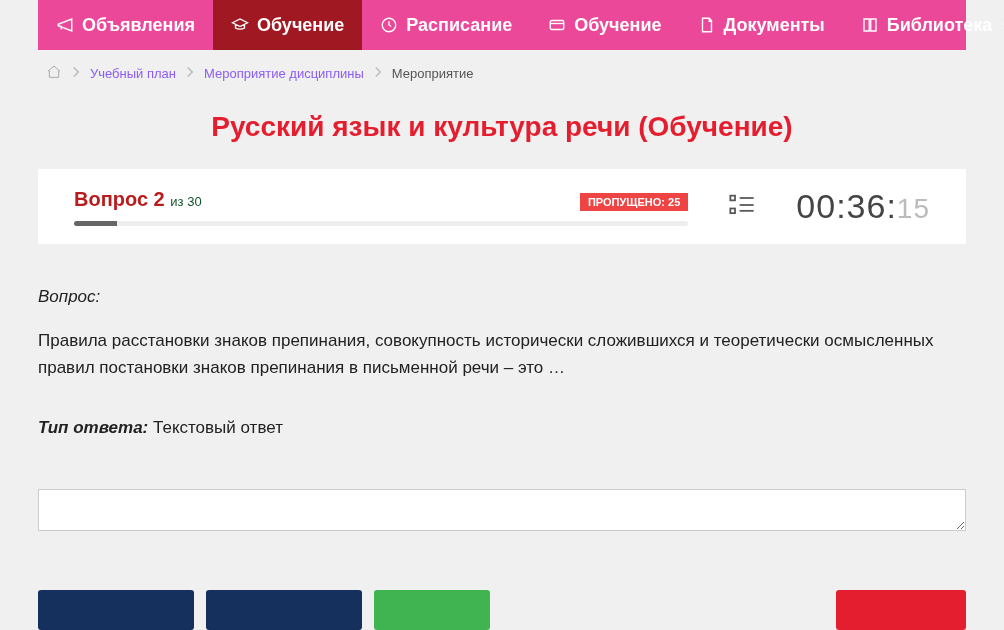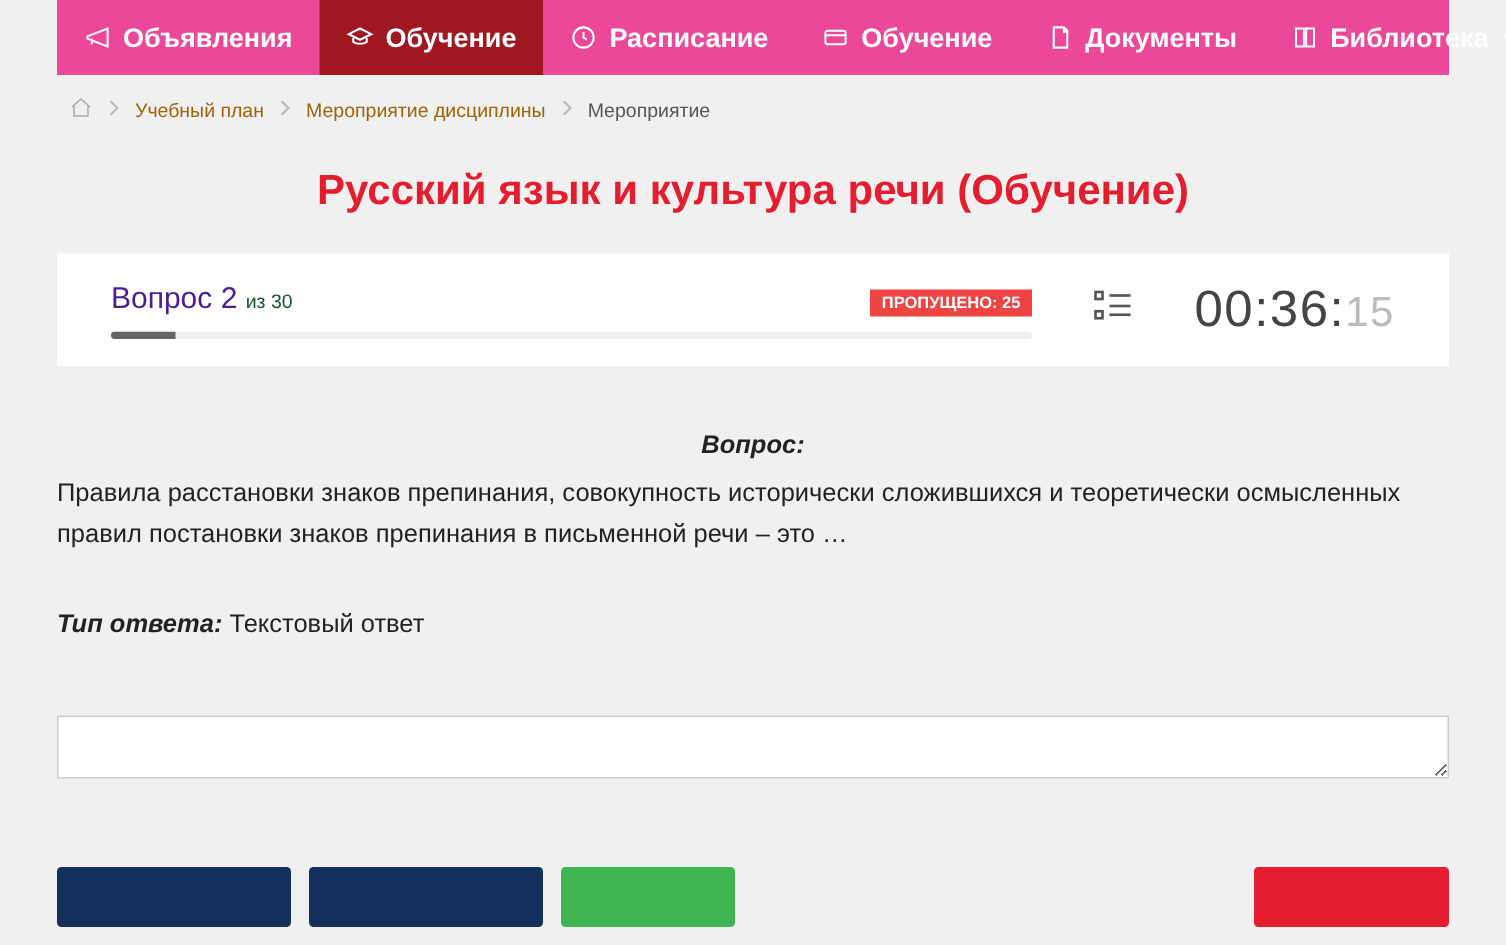--- a/index.html
+++ b/index.html
@@ -64,21 +64,21 @@
       gap: 10px;
     }
     .breadcrumb-sep svg {
       width: 8px;
       height: 12px;
       stroke: #bbb;
       fill: none;
       stroke-width: 2;
     }
     .breadcrumb-item {
-      color: #a16207;
+      color: #8b5cf6;
       cursor: pointer;
     }
     .breadcrumb-item.current {
       color: #555;
       cursor: default;
     }
     .home-icon svg {
       width: 16px;
       height: 16px;
       fill: none;
@@ -104,22 +104,22 @@
       flex: 1;
     }
     .question-line {
       display: flex;
       justify-content: space-between;
       align-items: baseline;
       margin-bottom: 10px;
     }
     .question-label {
       font-size: 20px;
-      color: #4c1d95;
-      font-weight: 400;
+      color: #b91c1c;
+      font-weight: 700;
     }
     .question-total {
       font-size: 13px;
       color: #14532d;
       font-weight: normal;
     }
     .skipped-badge {
       background: #ef4444;
       color: #fff;
       font-size: 11px;
@@ -155,23 +155,22 @@
       font-size: 28px;
     }
     .content {
       padding: 40px 30px 20px 30px;
       font-size: 17px;
       color: #222;
       line-height: 1.55;
     }
     .question-heading {
       font-style: italic;
-      font-weight: 700;
-      margin-bottom: 6px;
-      text-align: center;
+      font-weight: 400;
+      margin-bottom: 18px;
     }
     .question-text {
       margin-bottom: 34px;
     }
     .answer-type {
       margin-bottom: 48px;
     }
     .answer-type-label {
       font-style: italic;
       font-weight: 700;

